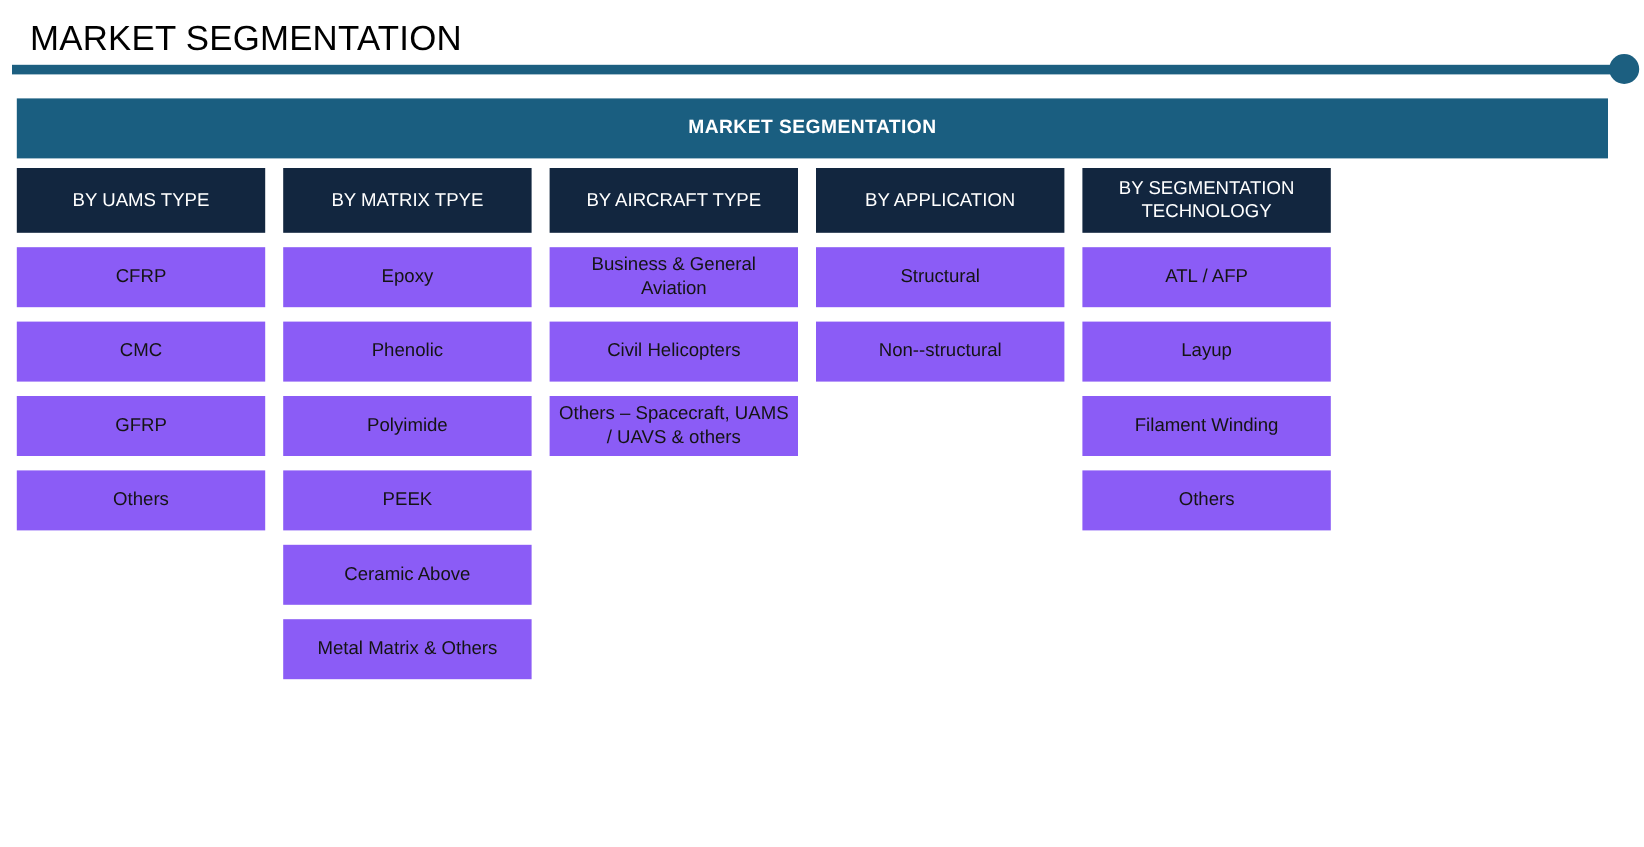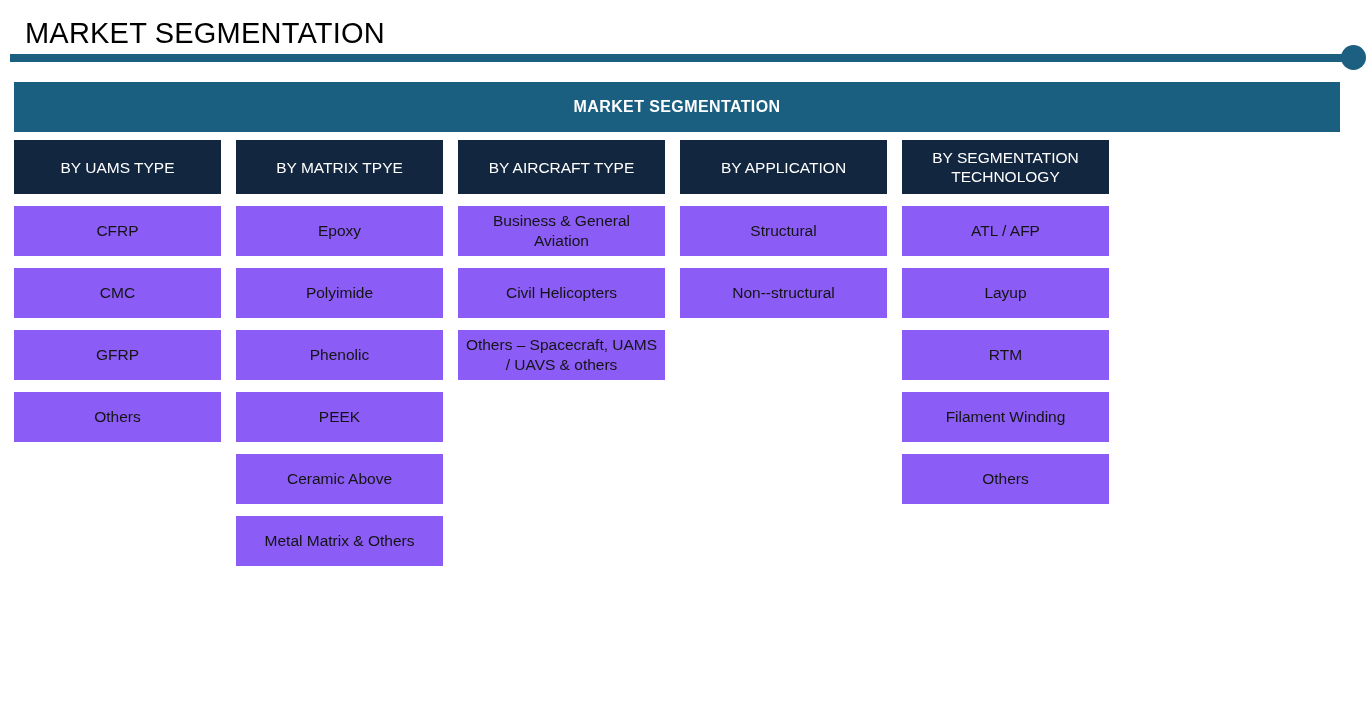--- a/index.html
+++ b/index.html
@@ -123,38 +123,37 @@
     <div class="column">
       <div class="col-header">BY UAMS TYPE</div>
       <div class="cell">CFRP</div>
       <div class="cell">CMC</div>
       <div class="cell">GFRP</div>
       <div class="cell">Others</div>
     </div>
     <div class="column">
       <div class="col-header">BY MATRIX TPYE</div>
       <div class="cell">Epoxy</div>
+      <div class="cell">Phenolic</div>
       <div class="cell">Polyimide</div>
-      <div class="cell">Phenolic</div>
       <div class="cell">PEEK</div>
       <div class="cell">Ceramic Above</div>
       <div class="cell">Metal Matrix &amp; Others</div>
     </div>
     <div class="column">
       <div class="col-header">BY AIRCRAFT TYPE</div>
       <div class="cell">Business &amp; General Aviation</div>
       <div class="cell">Civil Helicopters</div>
       <div class="cell">Others – Spacecraft, UAMS / UAVS &amp; others</div>
     </div>
     <div class="column">
       <div class="col-header">BY  APPLICATION</div>
       <div class="cell">Structural</div>
       <div class="cell">Non--structural</div>
     </div>
     <div class="column">
       <div class="col-header">BY SEGMENTATION TECHNOLOGY</div>
       <div class="cell">ATL / AFP</div>
       <div class="cell">Layup</div>
-      <div class="cell">RTM</div>
       <div class="cell">Filament Winding</div>
       <div class="cell">Others</div>
     </div>
   </div>
 
 </body></html>

